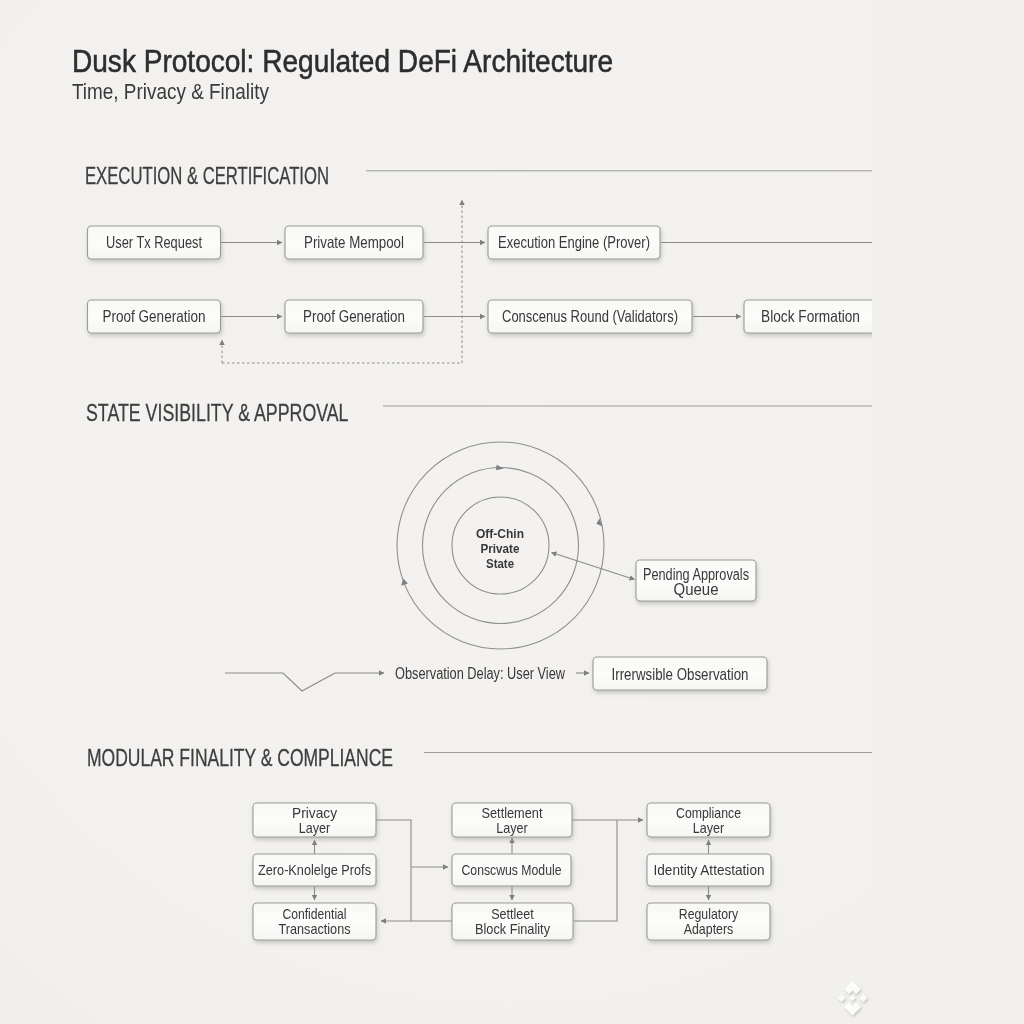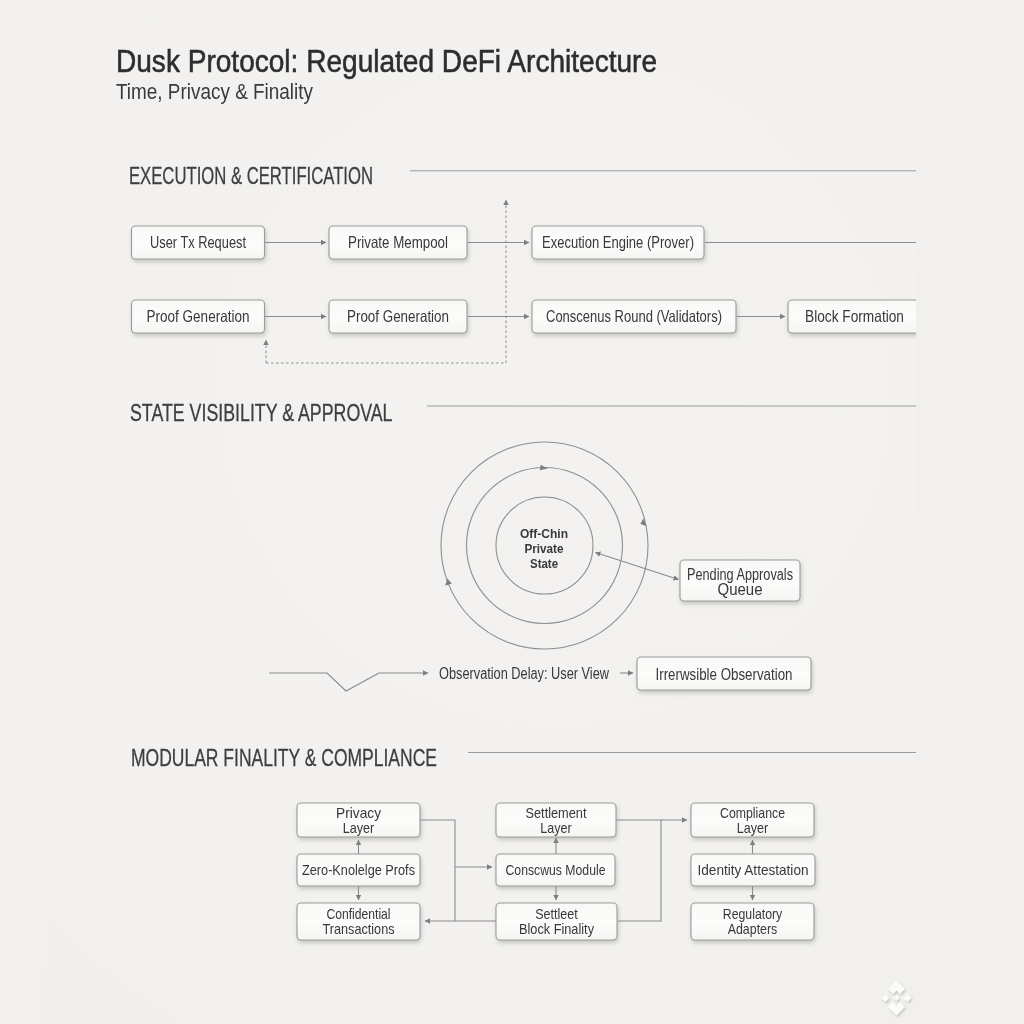--- a/index.html
+++ b/index.html
@@ -1,15 +1,15 @@
 <!DOCTYPE html>
 <html><head><meta charset="utf-8">
 <style>
 html,body{margin:0;padding:0;background:#f1f0ee;}
-#page{position:relative;width:872px;height:1024px;overflow:hidden;padding-left:44px;}
+#page{position:relative;width:872px;height:1024px;overflow:hidden;}
 </style></head>
 <body>
 <div id="page">
 <svg width="1024" height="1024" viewBox="0 0 1024 1024">
 <defs>
 <marker id="arr" viewBox="0 0 10 10" refX="7" refY="5" markerWidth="6.5" markerHeight="6.5" orient="auto-start-reverse">
   <path d="M0,1.2 L7.5,5 L0,8.8 z" fill="#7e7e7e"></path>
 </marker>
 <radialGradient id="bg" cx="0.5" cy="0.38" r="0.85">
   <stop offset="0" stop-color="#f3f2f0"></stop>

